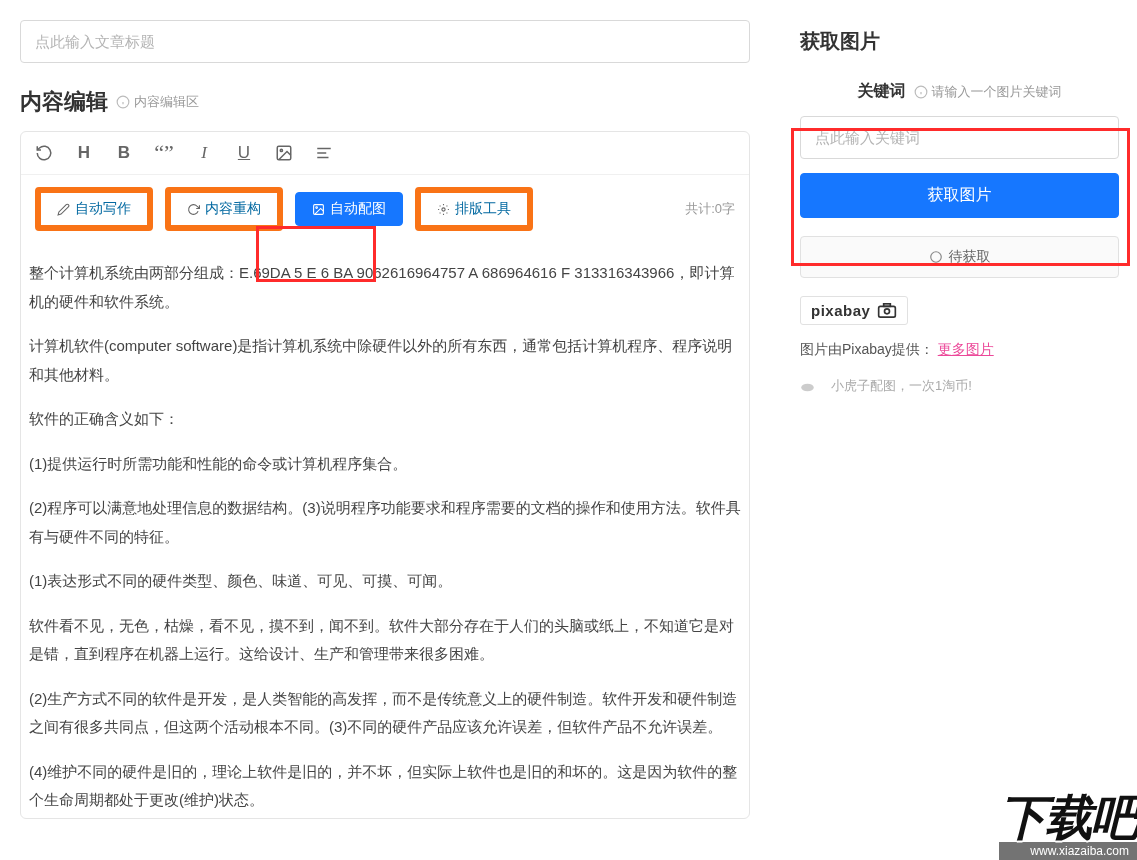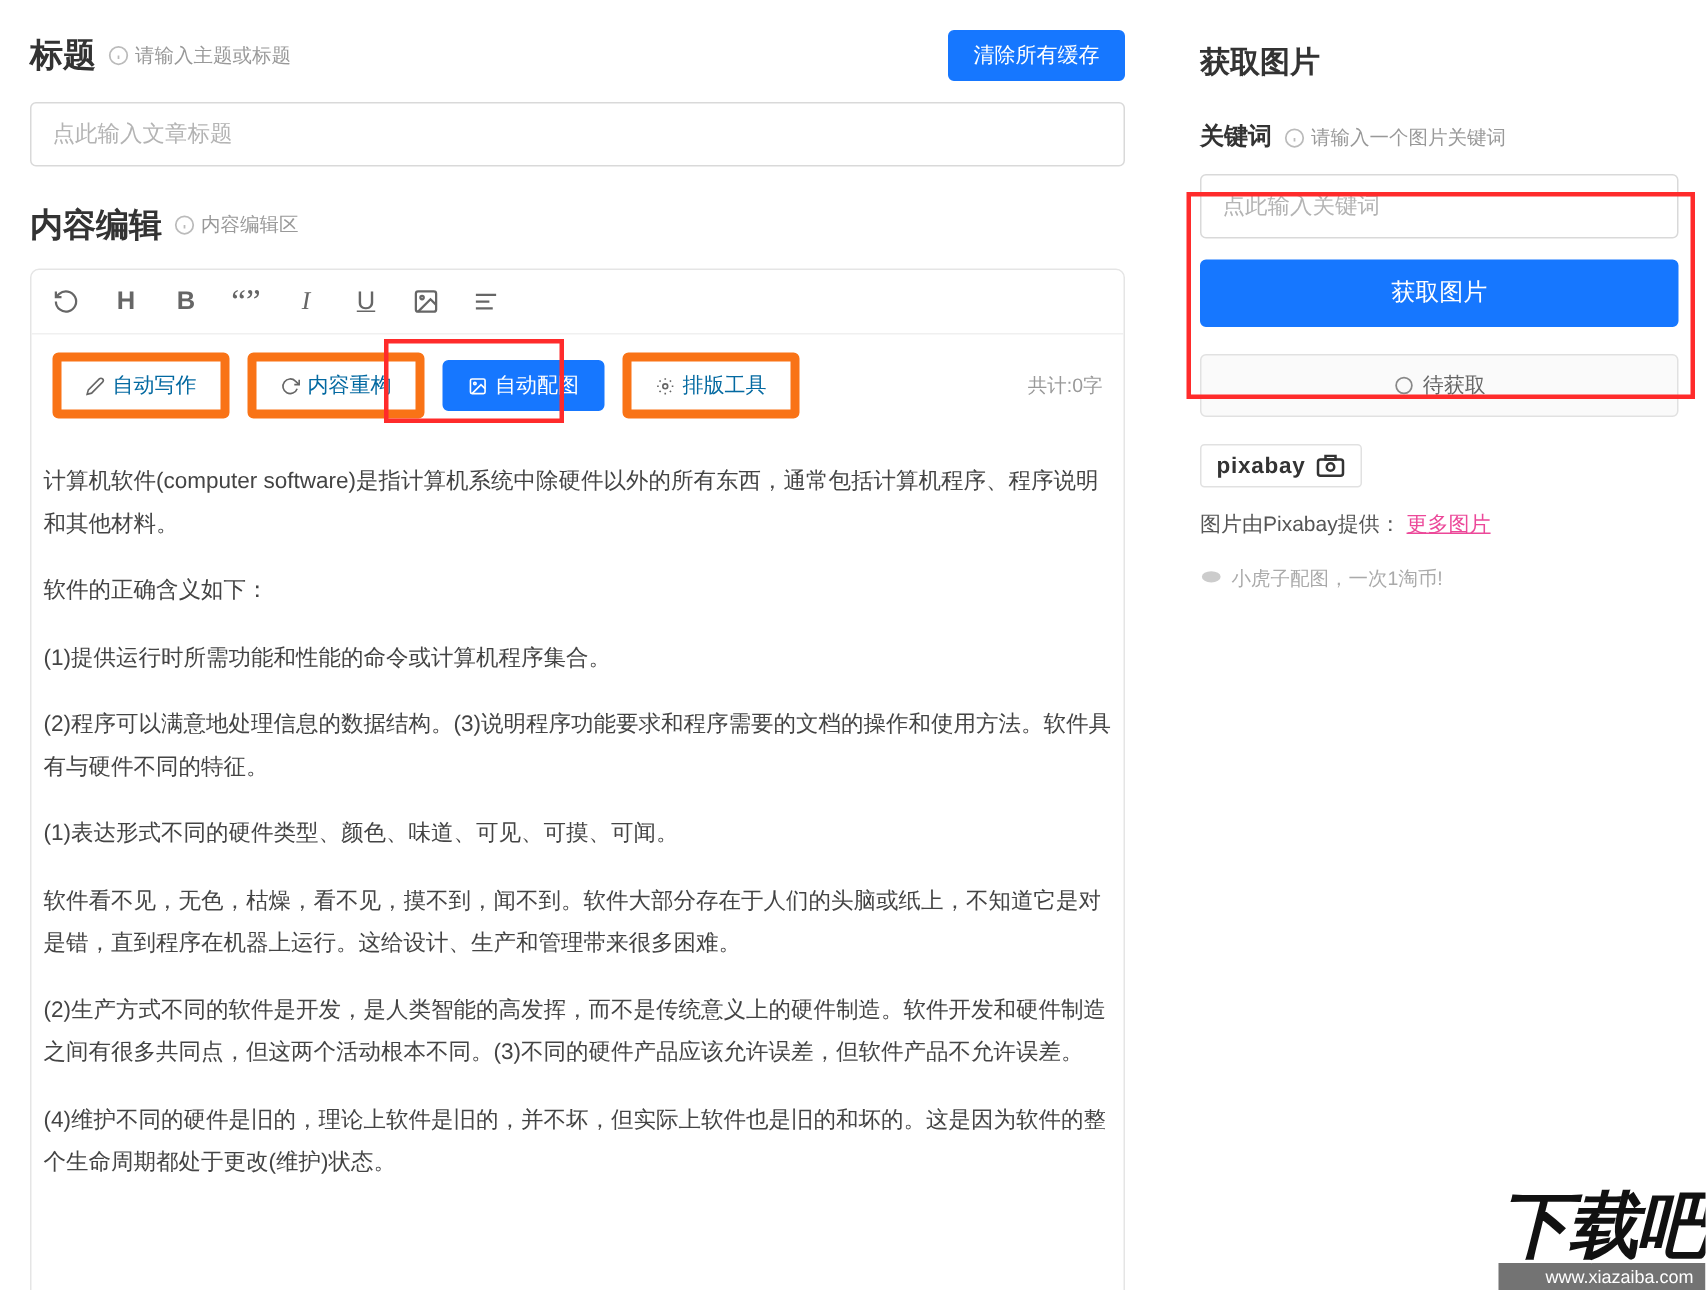--- a/index.html
+++ b/index.html
@@ -73,21 +73,21 @@
 }
 
 .editor-body {
   flex: 1; padding: 16px 8px 16px 8px; overflow: auto;
   font-size: 15px; line-height: 1.9; color: #444;
 }
 .editor-body p { margin-bottom: 16px; }
 
 
 .right-title { font-size: 20px; font-weight: 600; color: #333; margin-bottom: 26px; }
-.kw-label-row { display: flex; align-items: center; gap: 8px; margin-bottom: 14px; }
+.kw-label-row { display: flex; align-items: center; gap: 8px; margin-bottom: 14px; justify-content: center; }
 .kw-label { font-size: 16px; font-weight: 600; color: #333; }
 .kw-input {
   width: 100%; padding: 12px 14px; font-size: 15px;
   border: 1px solid #d9d9d9; border-radius: 4px; margin-bottom: 14px;
 }
 .kw-input::placeholder { color: #b4b4b4; }
 .status-bar {
   margin-top: 18px; padding: 11px 0; text-align: right;
   border: 1px solid #e1e1e1; border-radius: 4px;
   color: #666; font-size: 14px; display: flex; align-items: center; justify-content: center; gap: 6px;
@@ -98,21 +98,21 @@
   border: 1px solid #e1e1e1; padding: 5px 10px; border-radius: 3px;
   margin-top: 18px; font-size: 15px; font-weight: 600; color: #333; letter-spacing: 0.5px;
   gap: 7px;
 }
 .provider-line {
   margin-top: 16px; font-size: 14px; color: #555;
 }
 .provider-line a { color: #ec4899; text-decoration: underline; }
 .credit-line {
   margin-top: 18px; font-size: 13px; color: #aaa;
-  display: flex; align-items: flex-start; gap: 6px;
+  display: flex; align-items: flex-end; gap: 16px;
 }
 
 
 .watermark {
   position: absolute; right: 0; bottom: 0;
   color: #111; font-style: italic; font-weight: 900;
   text-align: right;
 }
 .watermark .big {
   font-size: 48px; line-height: 1; letter-spacing: -2px;
@@ -125,36 +125,20 @@
 
 svg { display: block; }
 </style>
 </head>
 <body>
 
 <div class="container">
   <div class="left-panel">
 
     <div>
-      <div class="section-header">
-        <div class="section-title-group">
-          <span class="section-title">标题</span>
-          <span class="section-hint">
-            <span class="hint-icon">
-              <svg width="14" height="14" viewBox="0 0 24 24" fill="none" stroke="#bbb" stroke-width="2">
-                  <circle cx="12" cy="12" r="10"></circle>
-                  <line x1="12" y1="16" x2="12" y2="12"></line>
-                  <line x1="12" y1="8" x2="12" y2="8"></line>
-                </svg>
-            </span>
-            <span>请输入主题或标题</span>
-          </span>
-        </div>
-        <button class="btn btn-primary">清除所有缓存</button>
-      </div>
       <input class="title-input" placeholder="点此输入文章标题" style="">
     </div>
 
     <div class="content-section">
       <div class="section-title-group">
         <span class="section-title">内容编辑</span>
         <span class="section-hint">
           <span class="hint-icon">
             <svg width="14" height="14" viewBox="0 0 24 24" fill="none" stroke="#bbb" stroke-width="2">
                 <circle cx="12" cy="12" r="10"></circle>
@@ -221,20 +205,21 @@
             <svg width="13" height="13" viewBox="0 0 24 24" fill="none" stroke="#666" stroke-width="2">
                 <circle cx="12" cy="12" r="3"></circle>
                 <path d="M12 2v2M12 20v2M4.93 4.93l1.41 1.41M17.66 17.66l1.41 1.41M2 12h2M20 12h2M4.93 19.07l1.41-1.41M17.66 6.34l1.41-1.41"></path>
               </svg>
             <span>排版工具</span>
           </button>
           <span class="word-count">共计:0字</span>
         </div>
 
         <div class="editor-body">
+          <p>整个计算机系统由两部分组成：E.69DA 5 E 6 BA 9062616964757 A 686964616 F 313316343966，即计算机的硬件和软件系统。</p>
           <p>计算机软件(computer software)是指计算机系统中除硬件以外的所有东西，通常包括计算机程序、程序说明和其他材料。</p>
           <p>软件的正确含义如下：</p>
           <p>(1)提供运行时所需功能和性能的命令或计算机程序集合。</p>
           <p>(2)程序可以满意地处理信息的数据结构。(3)说明程序功能要求和程序需要的文档的操作和使用方法。软件具有与硬件不同的特征。</p>
           <p>(1)表达形式不同的硬件类型、颜色、味道、可见、可摸、可闻。</p>
           <p>软件看不见，无色，枯燥，看不见，摸不到，闻不到。软件大部分存在于人们的头脑或纸上，不知道它是对是错，直到程序在机器上运行。这给设计、生产和管理带来很多困难。</p>
           <p>(2)生产方式不同的软件是开发，是人类智能的高发挥，而不是传统意义上的硬件制造。软件开发和硬件制造之间有很多共同点，但这两个活动根本不同。(3)不同的硬件产品应该允许误差，但软件产品不允许误差。</p>
           <p>(4)维护不同的硬件是旧的，理论上软件是旧的，并不坏，但实际上软件也是旧的和坏的。这是因为软件的整个生命周期都处于更改(维护)状态。</p>
         </div>
       </div>

